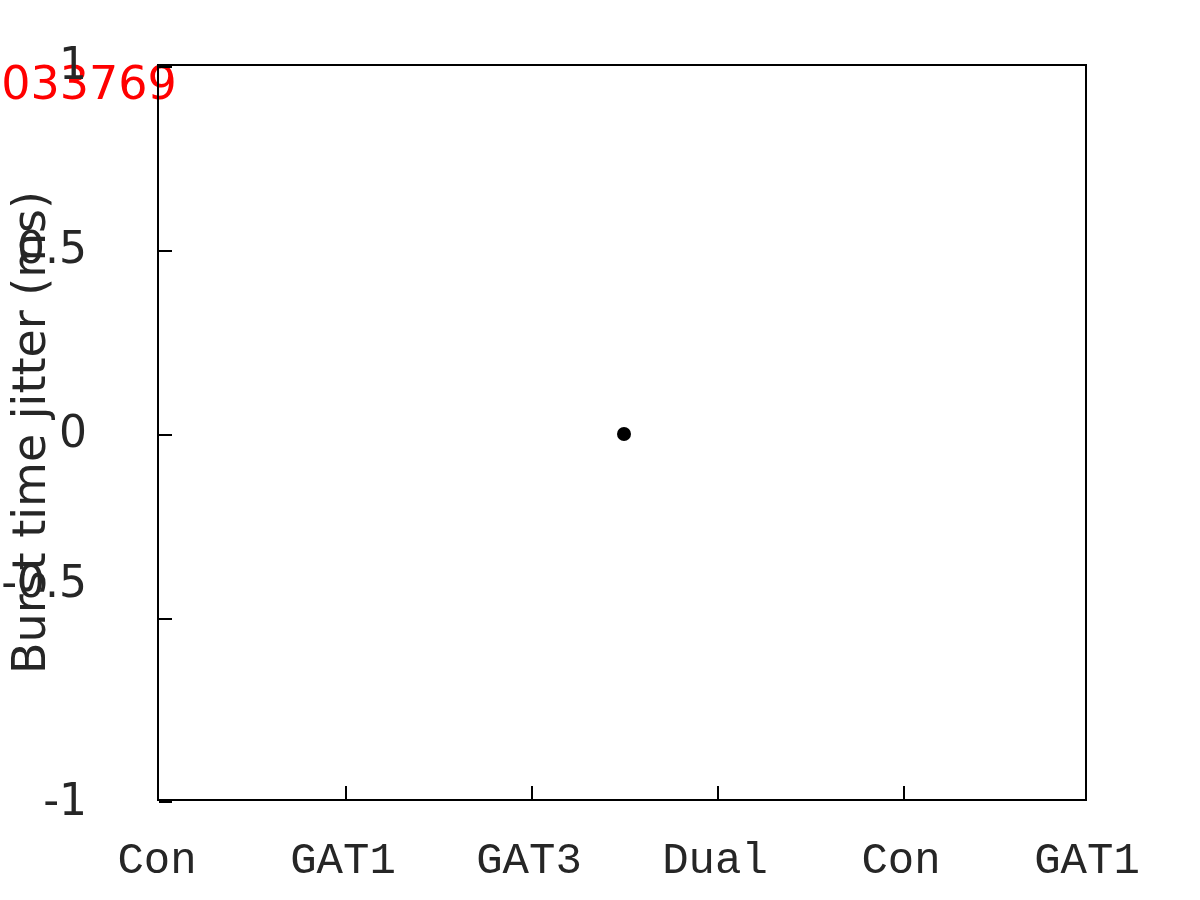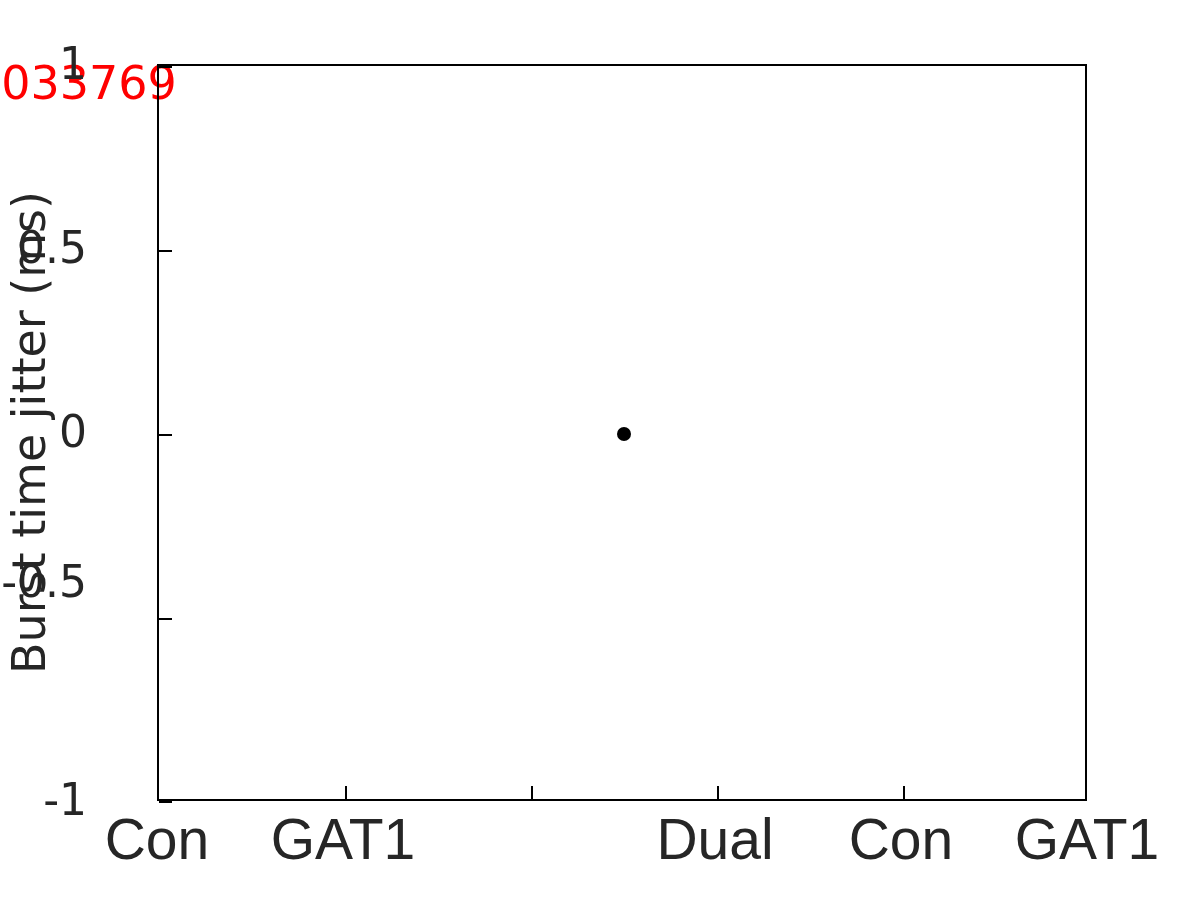--- a/index.html
+++ b/index.html
@@ -56,26 +56,27 @@
     right: 1113px;       
     text-align: right;
     font-size: 44px;
     color: #262626;
     font-family: "DejaVu Sans", sans-serif;
     white-space: nowrap;
     line-height: 1;
   }
   .xtick-label {
     position: absolute;
-    font-size: 57px;
+    font-size: 44px;
     color: #262626;
-    font-family: Liberation Sans, sans-serif;
+    font-family: Liberation Mono, monospace;
     white-space: nowrap;
     line-height: 1;
     transform: translateX(-50%);
+    margin-top: 28px;
   }
 
   
   #ylabel {
     position: absolute;
     left: 0px;
     top: 0px;
     width: 737px;
     font-size: 46px;
     color: #262626;
@@ -124,20 +125,21 @@
   <div id="ylabel">Burst time jitter (ms)</div>
 
   <div class="ytick-label" style="top:42px;">1</div>
   <div class="ytick-label" style="top:226px;">0.5</div>
   <div class="ytick-label" style="top:410px;">0</div>
   <div class="ytick-label" style="top:560px;margin-left:42px;">-0.5</div>
   <div class="ytick-label" style="top:778px;">-1</div>
 
   <div class="xtick-label" style="left:157px; top:811px;">Con</div>
   <div class="xtick-label" style="left:343px; top:811px;">GAT1</div>
+  <div class="xtick-label" style="left:529px; top:811px;">GAT3</div>
   <div class="xtick-label" style="left:715px; top:811px;text-align:center;">Dual</div>
   <div class="xtick-label" style="left:901px; top:811px;">Con</div>
   <div class="xtick-label" style="left:1087px; top:811px;">GAT1</div>
 
   <div id="plot-area">
 
     <div class="ytick-mark" style="top:0px;"></div>
     <div class="ytick-mark" style="top:184px;"></div>
     <div class="ytick-mark" style="top:368px;"></div>
     <div class="ytick-mark" style="top:552px;"></div>

